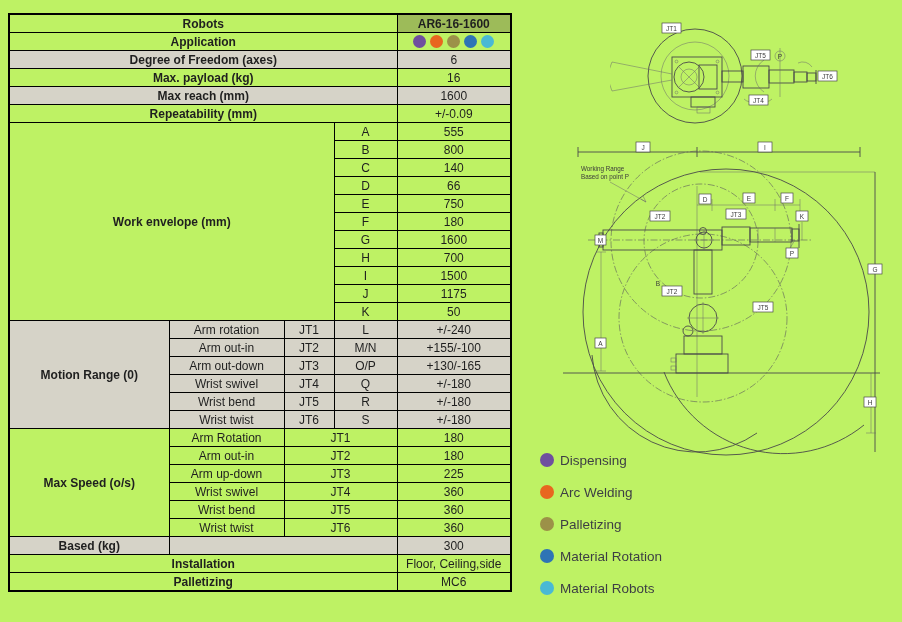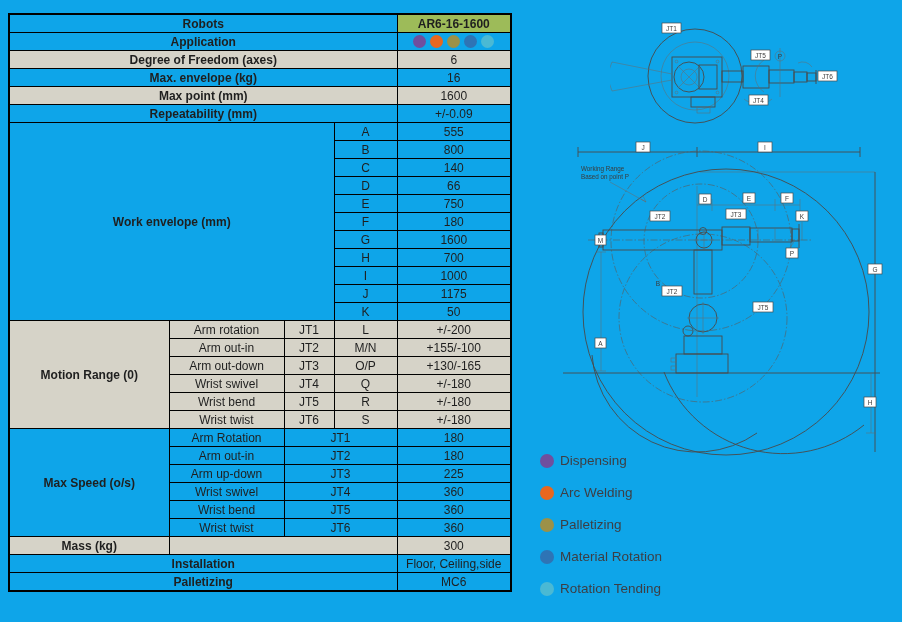--- a/index.html
+++ b/index.html
@@ -1,34 +1,34 @@
 <!DOCTYPE html>
 <html><head>
 <meta charset="utf-8">
 <style>
   html,body{margin:0;padding:0;background:#fff;}
-  #page{position:relative;width:902px;height:622px;background:#0ea5e9;overflow:hidden;
+  #page{position:relative;width:902px;height:622px;background:#bef264;overflow:hidden;
         font-family:"Liberation Sans",sans-serif;color:#1f1f1f;text-decoration:underline;}
 
   
   #spec-table{position:absolute;left:8px;top:13px;border-collapse:collapse;table-layout:fixed;
               width:502px;font-size:12px;border:2px solid #000;}
   #spec-table td{border:1px solid #000;height:17px;padding:0 3px;text-align:center;
                  white-space:nowrap;overflow:hidden;vertical-align:middle;}
   td.lbl{text-align:left;font-weight:bold;padding-left:9px;}
   td.lblc{text-align:center;font-weight:bold;}
   tr.h-app td{height:25px;}
   td.shade{background:#d6d3c8;}
   td.green{background:#9dbb59;font-weight:bold;}
   .dots{display:flex;justify-content:center;align-items:center;gap:4px;}
   .dot{width:13px;height:13px;border-radius:50%;display:inline-block;}
 
   
   #legend{position:absolute;left:540px;top:453px;display:flex;flex-direction:column;gap:17px;}
-  .legend-item{display:flex;align-items:flex-end;gap:6px;height:15px;}
+  .legend-item{display:flex;align-items:flex-start;gap:6px;height:15px;}
   .legend-dot{width:14px;height:14px;border-radius:50%;flex:0 0 auto;}
   .legend-label{font-size:13.5px;font-weight:500;color:#3d3e44;}
 
   
   svg{position:absolute;}
   .ln{stroke:#4a4a4a;stroke-width:0.9;fill:none;}
   .thin{stroke:#6a6a6a;stroke-width:0.5;fill:none;}
   .dd{stroke:#5a5a5a;stroke-width:0.6;fill:none;stroke-dasharray:7 2 1.5 2;}
   .lblbox{fill:#ffffff;stroke:#4a4a4a;stroke-width:0.7;}
   .svgt{font-family:"Liberation Sans",sans-serif;font-size:6.5px;fill:#3a3a3a;text-anchor:middle;}
@@ -65,25 +65,25 @@
           </td>
       </tr>
 
     </tbody>
     <tbody id="tb-specs">
         <tr>
           <td class="lbl shade" colspan="4">Degree of Freedom (axes)</td>
           <td class="shade">6</td>
         </tr>
         <tr>
-          <td class="lbl" colspan="4">Max. envelope (kg)</td>
+          <td class="lbl" colspan="4">Max. payload (kg)</td>
           <td>16</td>
         </tr>
         <tr>
-          <td class="lbl shade" colspan="4">Max point (mm)</td>
+          <td class="lbl shade" colspan="4">Max reach (mm)</td>
           <td class="shade">1600</td>
         </tr>
         <tr>
           <td class="lbl" colspan="4">Repeatability (mm)</td>
           <td>+/-0.09</td>
         </tr>
       </tbody>
     <tbody id="tb-envelope">
         <tr>
           <td class="lblc" colspan="3" rowspan="11">Work envelope (mm)</td>
@@ -113,38 +113,38 @@
         <tr>
           <td>G</td>
           <td>1600</td>
         </tr>
         <tr>
           <td>H</td>
           <td>700</td>
         </tr>
         <tr>
           <td>I</td>
-          <td>1000</td>
+          <td>1500</td>
         </tr>
         <tr>
           <td>J</td>
           <td>1175</td>
         </tr>
         <tr>
           <td>K</td>
           <td>50</td>
         </tr>
       </tbody>
     <tbody id="tb-motion">
         <tr>
           <td class="lblc shade" rowspan="6">Motion Range (0)</td>
           <td class="shade">Arm rotation</td>
           <td class="shade">JT1</td>
           <td class="shade">L</td>
-          <td class="shade">+/-200</td>
+          <td class="shade">+/-240</td>
         </tr>
         <tr>
           <td class="shade">Arm out-in</td>
           <td class="shade">JT2</td>
           <td class="shade">M/N</td>
           <td class="shade">+155/-100</td>
         </tr>
         <tr>
           <td class="shade">Arm out-down</td>
           <td class="shade">JT3</td>
@@ -198,21 +198,21 @@
           <td>360</td>
         </tr>
         <tr>
           <td>Wrist twist</td>
           <td colspan="2">JT6</td>
           <td>360</td>
         </tr>
       </tbody>
     <tbody>
       <tr>
-        <td class="lblc shade">Mass (kg)</td>
+        <td class="lblc shade">Based (kg)</td>
         <td class="shade" colspan="3"></td>
         <td class="shade">300</td>
       </tr>
       <tr>
         <td class="lbl" colspan="4">Installation</td>
         <td>Floor, Ceiling,side</td>
       </tr>
       <tr>
         <td class="lbl" colspan="4">Palletizing</td>
         <td>MC6</td>
@@ -381,17 +381,17 @@
       <div class="legend-item">
         <span class="legend-dot" style="background: rgb(156, 145, 72);"></span>
         <span class="legend-label">Palletizing</span>
       </div>
       <div class="legend-item">
         <span class="legend-dot" style="background: rgb(46, 116, 181);"></span>
         <span class="legend-label">Material Rotation</span>
       </div>
       <div class="legend-item">
         <span class="legend-dot" style="background: rgb(74, 185, 212);"></span>
-        <span class="legend-label">Rotation Tending</span>
+        <span class="legend-label">Material Robots</span>
       </div>
     </div>
 
 </div>
 
 </body></html>

